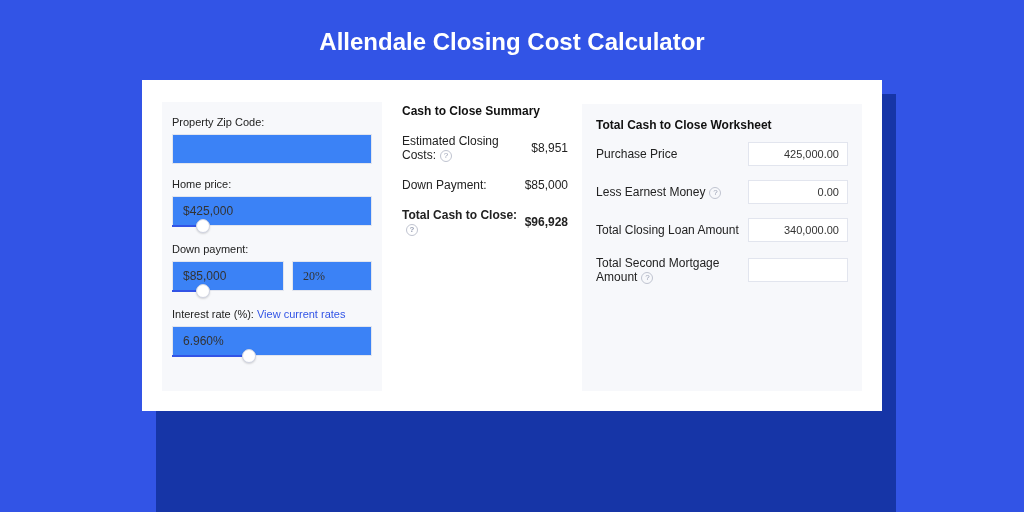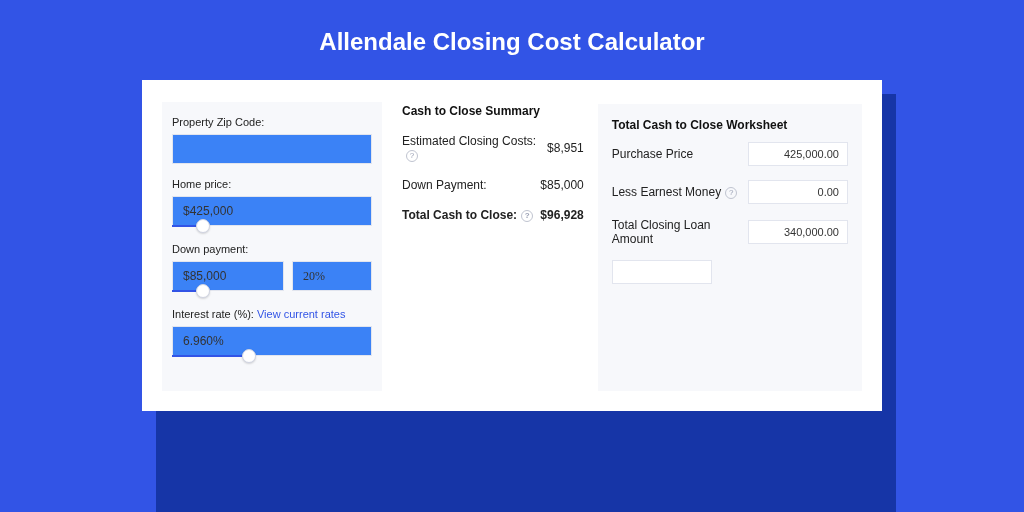--- a/index.html
+++ b/index.html
@@ -218,20 +218,21 @@
             </div>
             <div class="work-row">
               <span>Less Earnest Money<span class="help-icon">?</span></span>
               <input class="value-box" value="0.00" style="">
             </div>
             <div class="work-row">
               <span>Total Closing Loan Amount</span>
               <input class="value-box" value="340,000.00" style="">
             </div>
             <div class="work-row">
+              <span>Total Second Mortgage Amount<span class="help-icon">?</span></span>
               <input class="value-box" style="">
             </div>
           </div>
       </div>
 
     </div>
 
   </div>
 </div>
 

